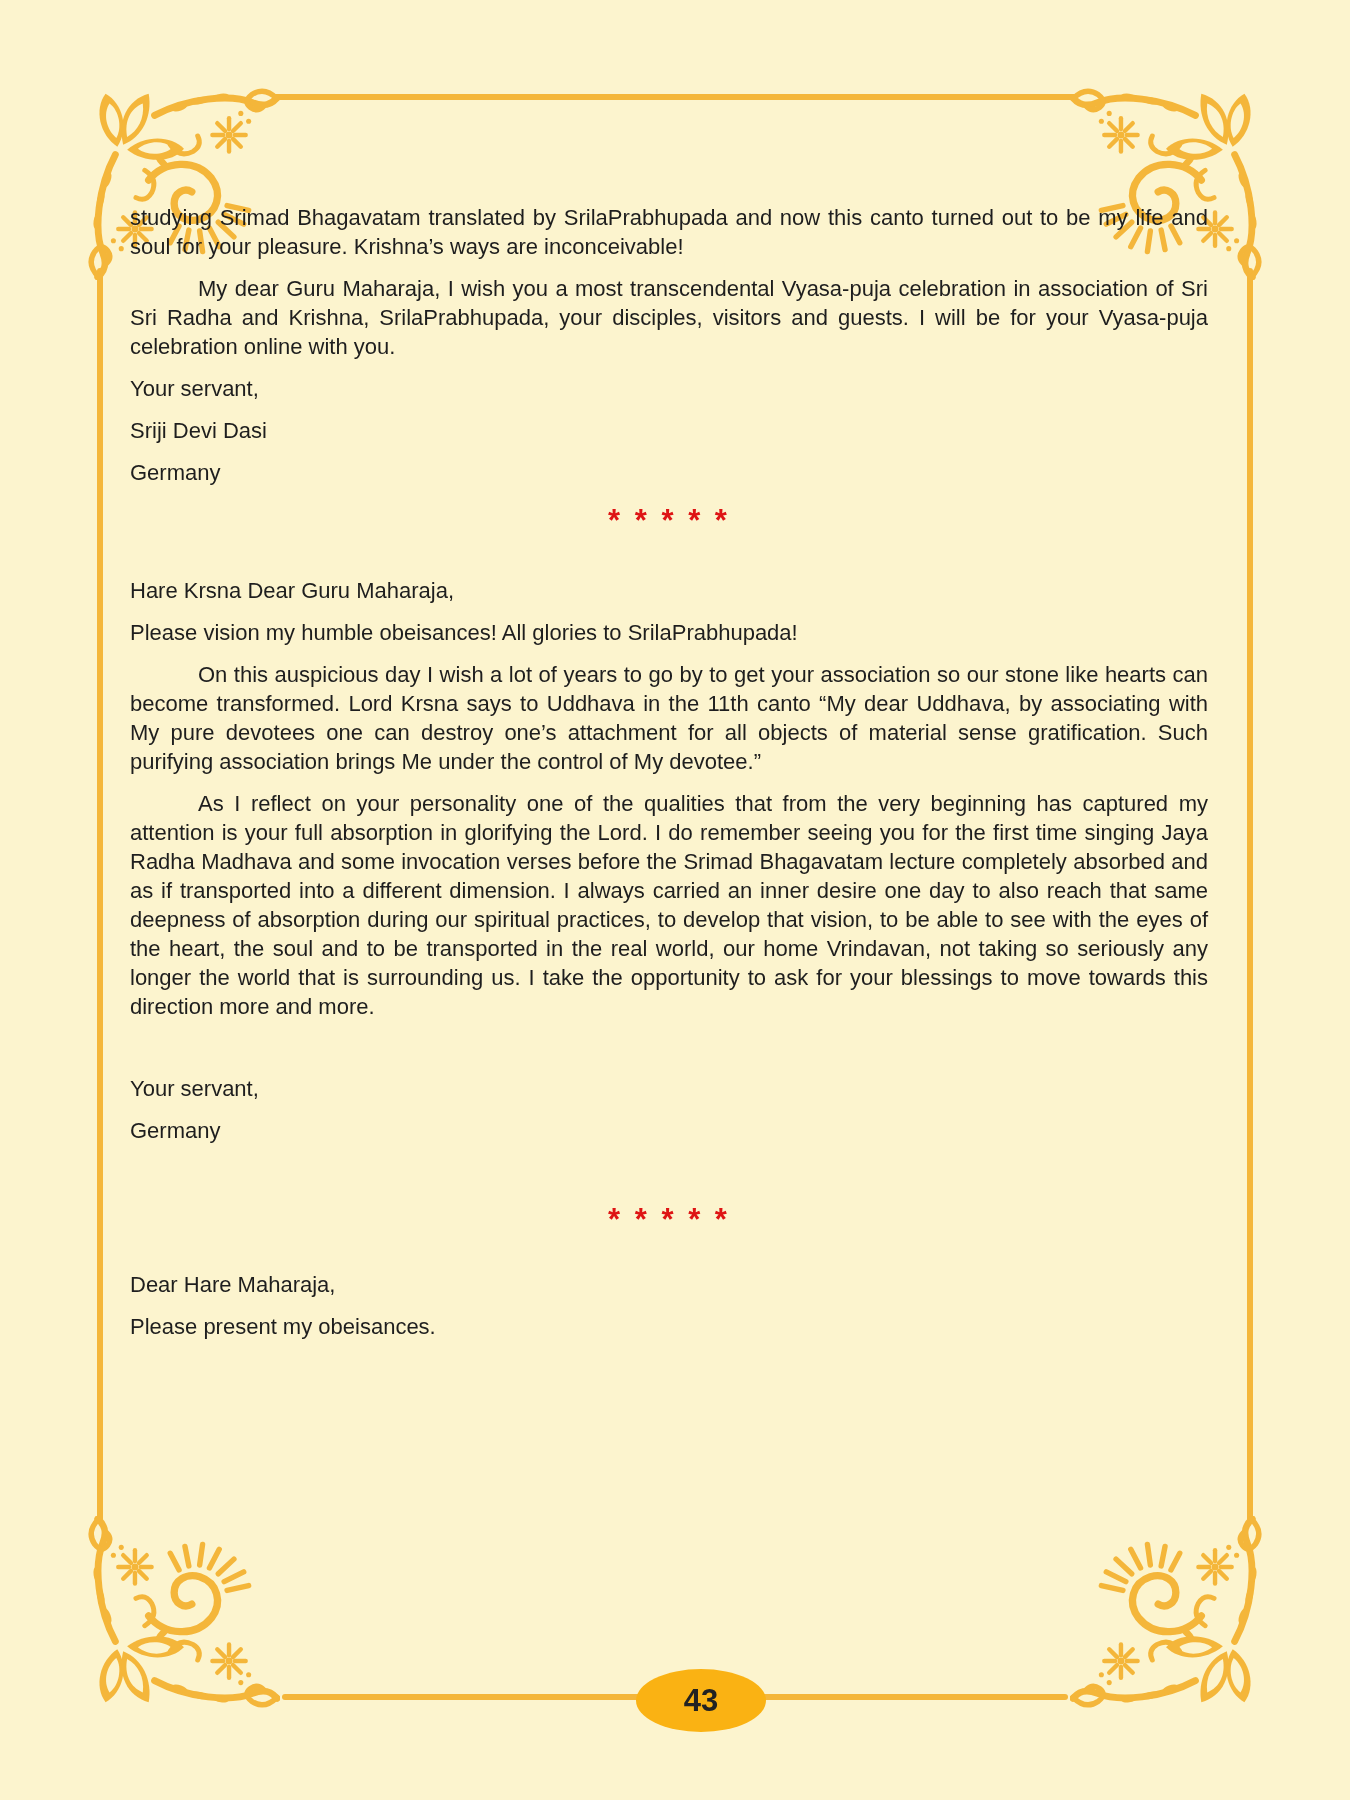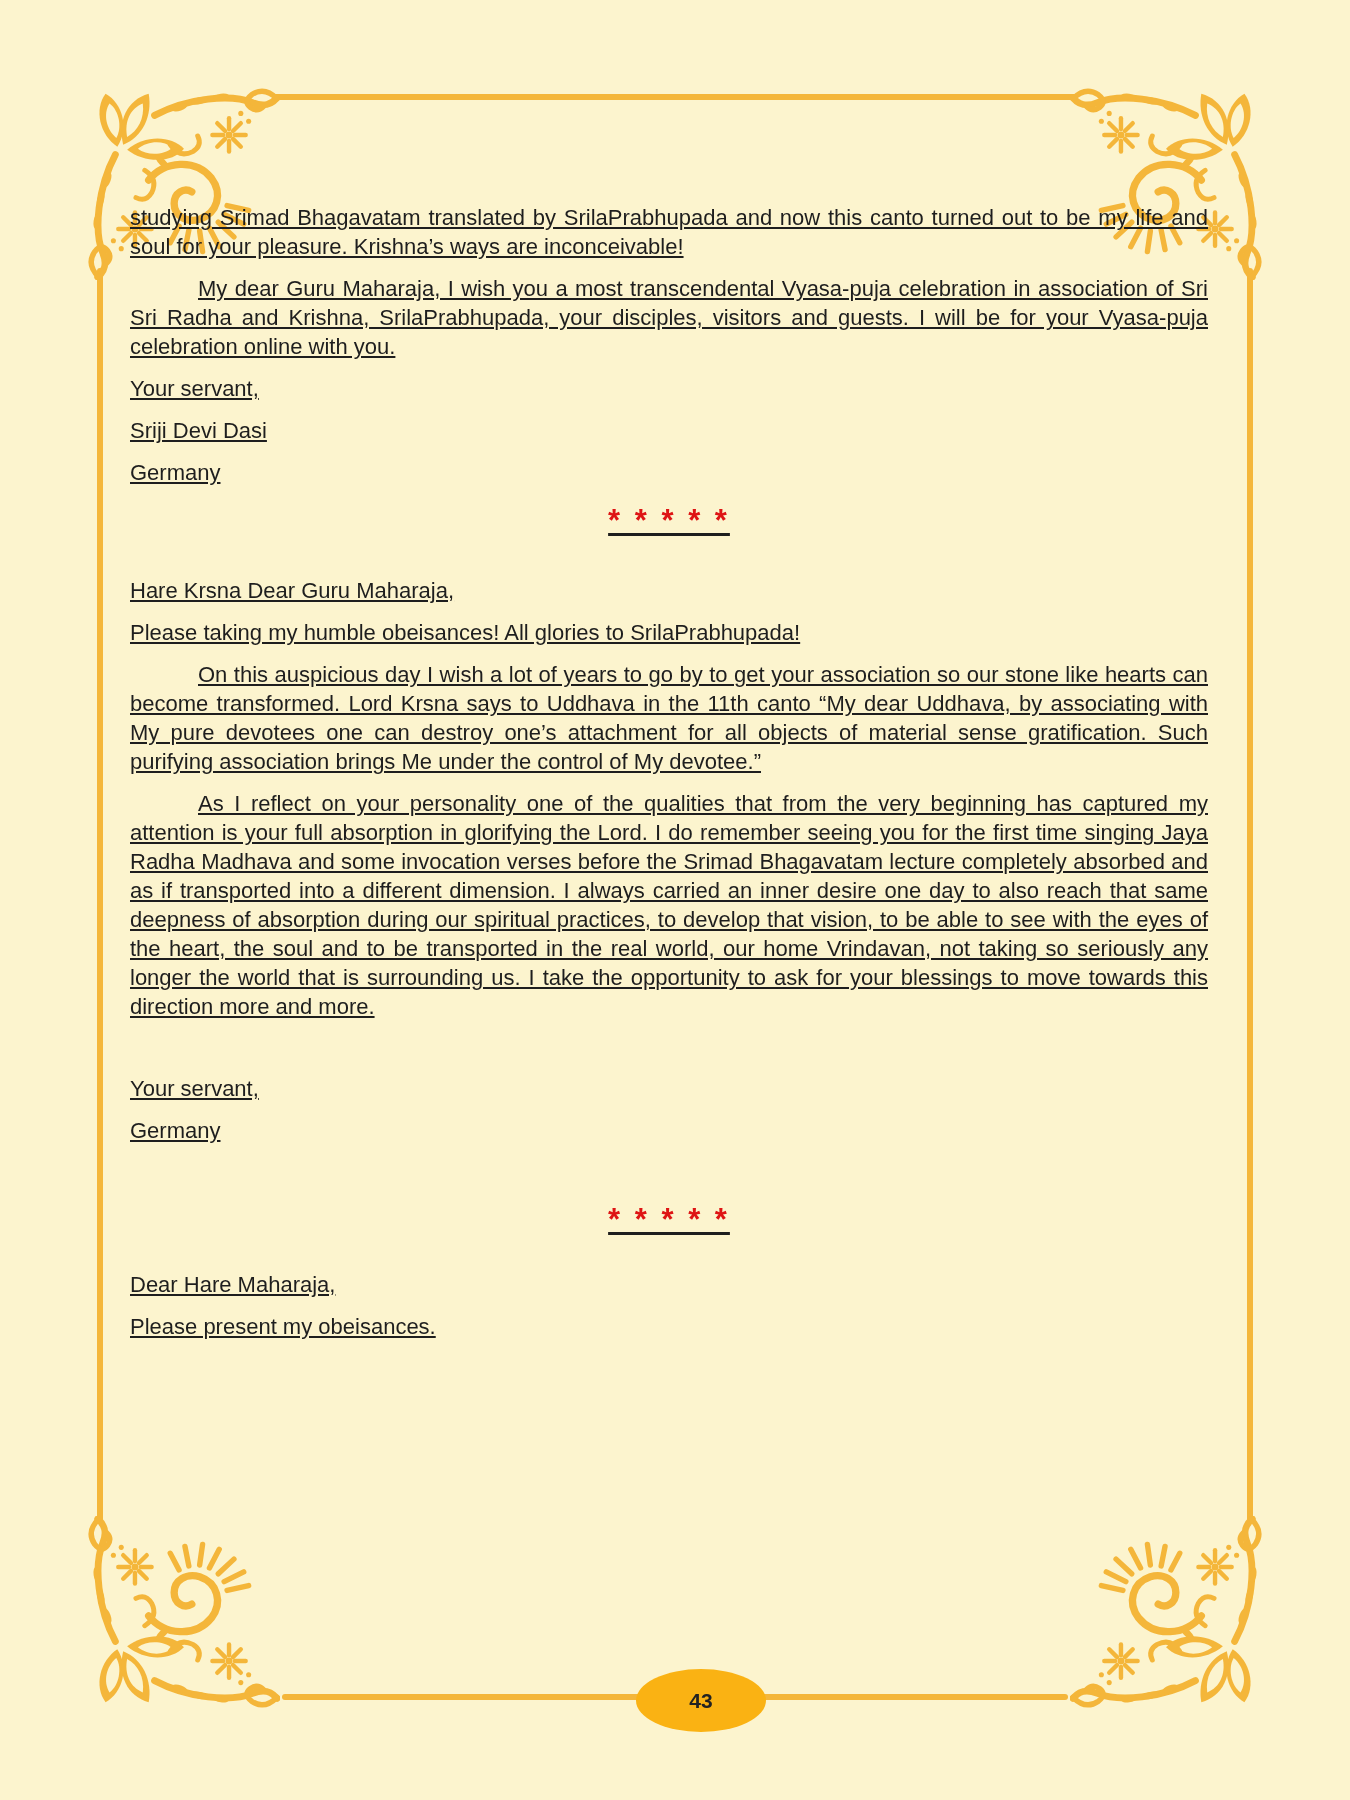--- a/index.html
+++ b/index.html
@@ -27,27 +27,27 @@
   .corner-tr { left: 1070px; top: 84px;  transform: scaleX(-1); }
   .corner-bl { left: 84px;  top: 1516px; transform: scaleY(-1); }
   .corner-br { left: 1070px; top: 1516px; transform: scale(-1,-1); }
 
   
   .page-badge {
     position: absolute; left: 636px; top: 1669px;
     width: 130px; height: 63px;
     background: #FAB213; border-radius: 50%;
     display: flex; align-items: center; justify-content: center;
-    font-size: 21px; font-weight: bold; color: #222222;
+    font-size: 31px; font-weight: bold; color: #222222;
   }
 
   
   .content {
     position: absolute; left: 130px; top: 203px; width: 1078px;
-    font-size: 22px; line-height: 29px; text-align: justify; text-decoration: underline;
+    font-size: 22px; line-height: 29px; text-align: justify;
   }
   .content p { margin: 13px 0 0 0; }
   .content p.first { margin-top: 0; }
   .indent { text-indent: 68px; }
   .sep {
     color: #DE1414; font-weight: bold; font-size: 31px; line-height: 40px;
     text-align: center; letter-spacing: 3px; text-indent: 0;
   }
   .mt14 { margin-top: 14px !important; }
   .mt20 { margin-top: 20px !important; }
@@ -154,21 +154,21 @@
     <p class="first">studying Srimad Bhagavatam translated by SrilaPrabhupada and now this canto turned out to be my life and soul for your pleasure. Krishna’s ways are inconceivable!</p>
     <p class="indent">My dear Guru Maharaja, I wish you a most transcendental Vyasa-puja celebration in association of Sri Sri Radha and Krishna, SrilaPrabhupada, your disciples, visitors and guests. I will be for your Vyasa-puja celebration online with you.</p>
 
     <p>Your servant,</p>
     <p>Sriji Devi Dasi</p>
     <p>Germany</p>
 
     <p class="sep mt14">* * * * *</p>
 
     <p class="mt35">Hare Krsna Dear Guru Maharaja,</p>
-    <p>Please taking my humble obeisances! All glories to SrilaPrabhupada!</p>
+    <p>Please vision my humble obeisances! All glories to SrilaPrabhupada!</p>
     <p class="indent">On this auspicious day I wish a lot of years to go by to get your association so our stone like hearts can become transformed. Lord Krsna says to Uddhava in the 11th canto “My dear Uddhava, by associating with My pure devotees one can destroy one’s attachment for all objects of material sense gratification. Such purifying association brings Me under the control of My devotee.”</p>
     <p class="indent">As I reflect on your personality one of the qualities that from the very beginning has captured my attention is your full absorption in glorifying the Lord. I do remember seeing you for the first time singing Jaya Radha Madhava and some invocation verses before the Srimad Bhagavatam lecture completely absorbed and as if transported into a different dimension. I always carried an inner desire one day to also reach that same deepness of absorption during our spiritual practices, to develop that vision, to be able to see with the eyes of the heart, the soul and to be transported in the real world, our home Vrindavan, not taking so seriously any longer the world that is surrounding us. I take the opportunity to ask for your blessings to move towards this direction more and more.</p>
 
     <p class="mt53">Your servant,</p>
     <p>Germany</p>
 
     <p class="sep mt55">* * * * *</p>
 
     <p class="mt30">Dear Hare Maharaja,</p>
     <p>Please present my obeisances.</p>

